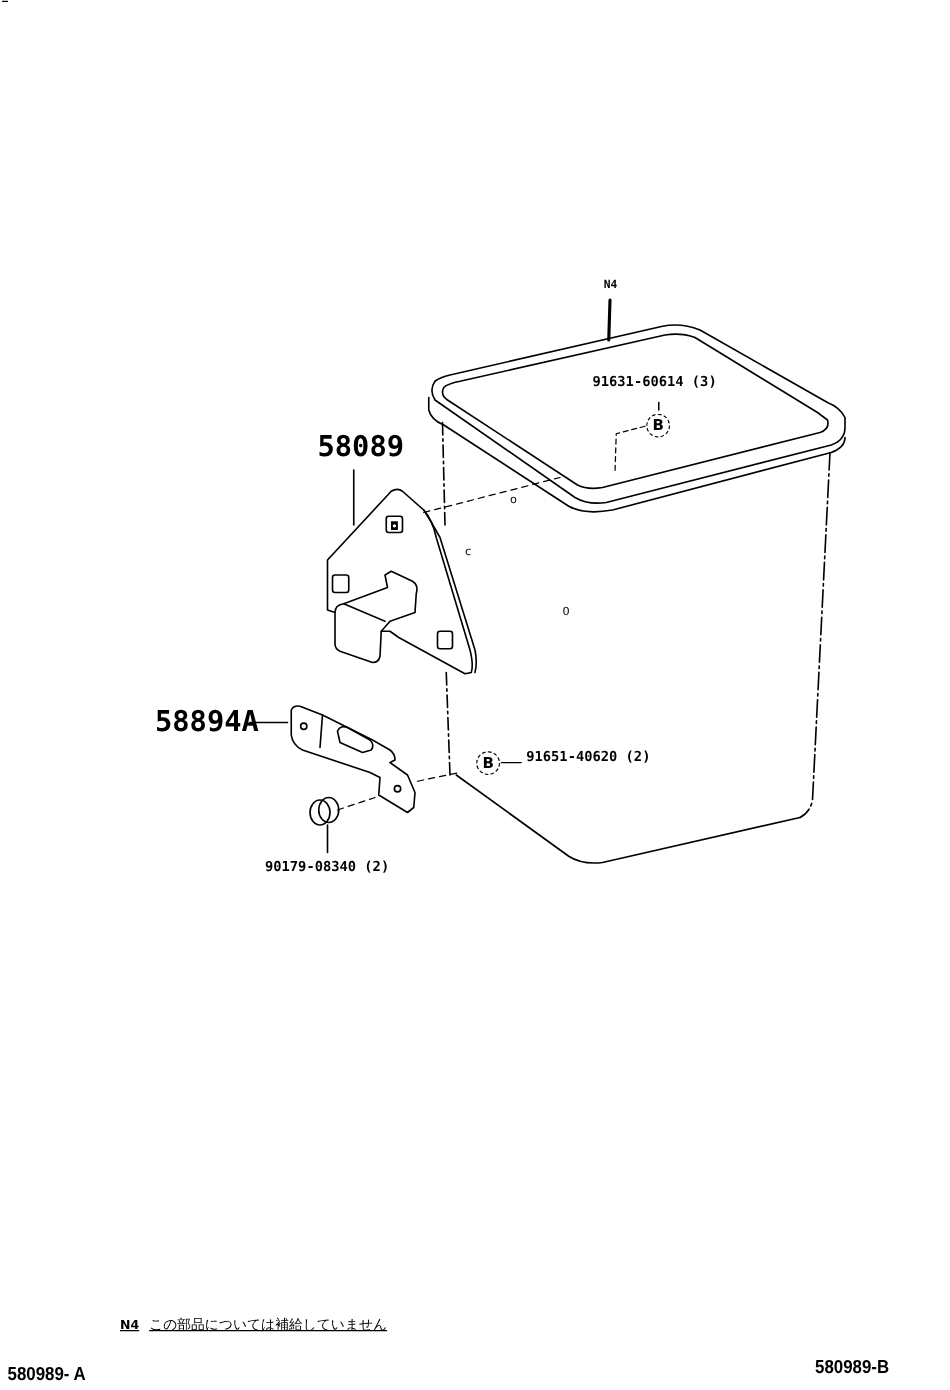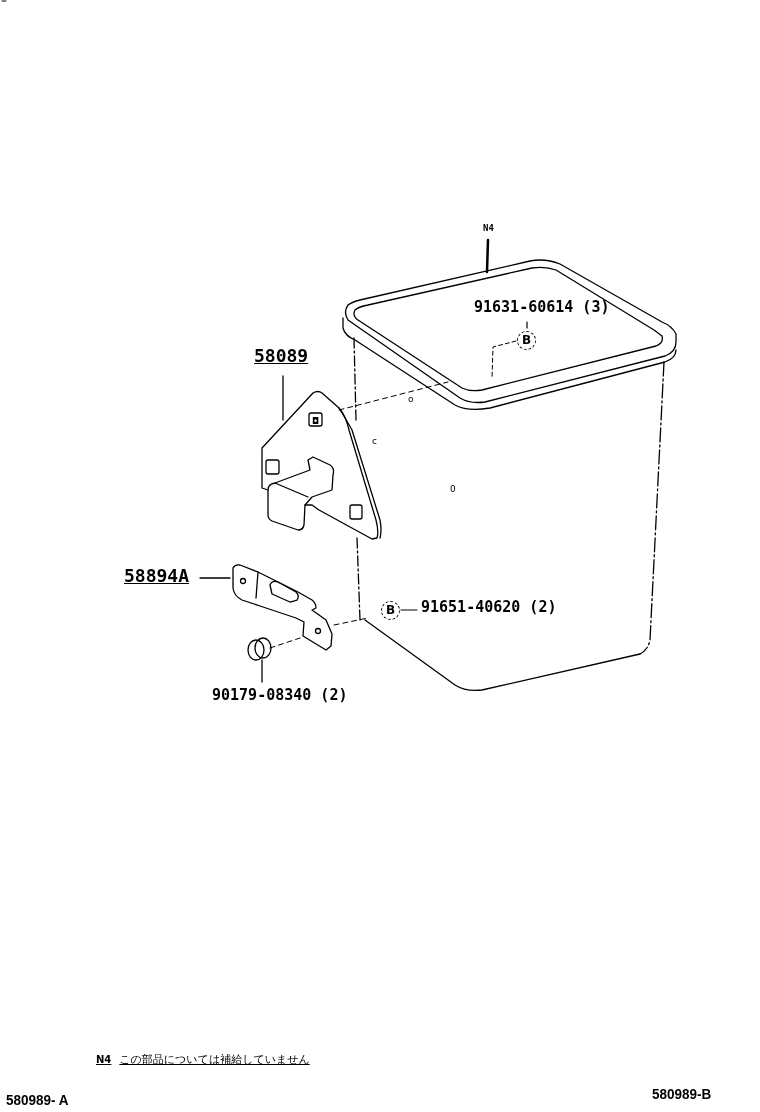--- a/index.html
+++ b/index.html
@@ -1,20 +1,20 @@
 <!DOCTYPE html>
 <html><head>
 <meta charset="utf-8">
 <style>
   html, body { margin: 0; padding: 0; background: #ffffff; }
   body { width: 760px; height: 1112px; position: relative; overflow: hidden; font-family: "DejaVu Sans", sans-serif; color: #000; }
   svg.drawing { position: absolute; left: 0; top: 0; }
   .lbl { position: absolute; font-family: "DejaVu Sans Mono", monospace; font-weight: bold; white-space: nowrap; color: #000; line-height: 1; }
-  .lbl-lg { font-size: 18px; letter-spacing: 0px; text-decoration: underline; }
-  .lbl-md { font-size: 15px; }
+  .lbl-lg { font-size: 23px; letter-spacing: 0px; }
+  .lbl-md { font-size: 11px; }
   .lbl-sm { font-size: 9px; }
   .note { position: absolute; font-size: 11px; white-space: nowrap; line-height: 1; font-family: "DejaVu Sans", sans-serif; }
   .footer { position: absolute; font-family: "Liberation Sans", sans-serif; font-weight: bold; font-size: 15px; line-height: 1; transform: scaleX(0.9); transform-origin: left top; }
   .circ { position: absolute; width: 17px; height: 17px; border: 1px dashed #000; border-radius: 50%; font-family: "DejaVu Sans", sans-serif; font-size: 12px; font-weight: bold; text-align: center; line-height: 17px; background: #fff; }
 </style>
 </head>
 <body>
 
 <svg class="drawing" width="760" height="1112" viewBox="0 0 760 1112" xmlns="http://www.w3.org/2000/svg" fill="none" stroke="#000" stroke-linecap="round" stroke-linejoin="round">
 

